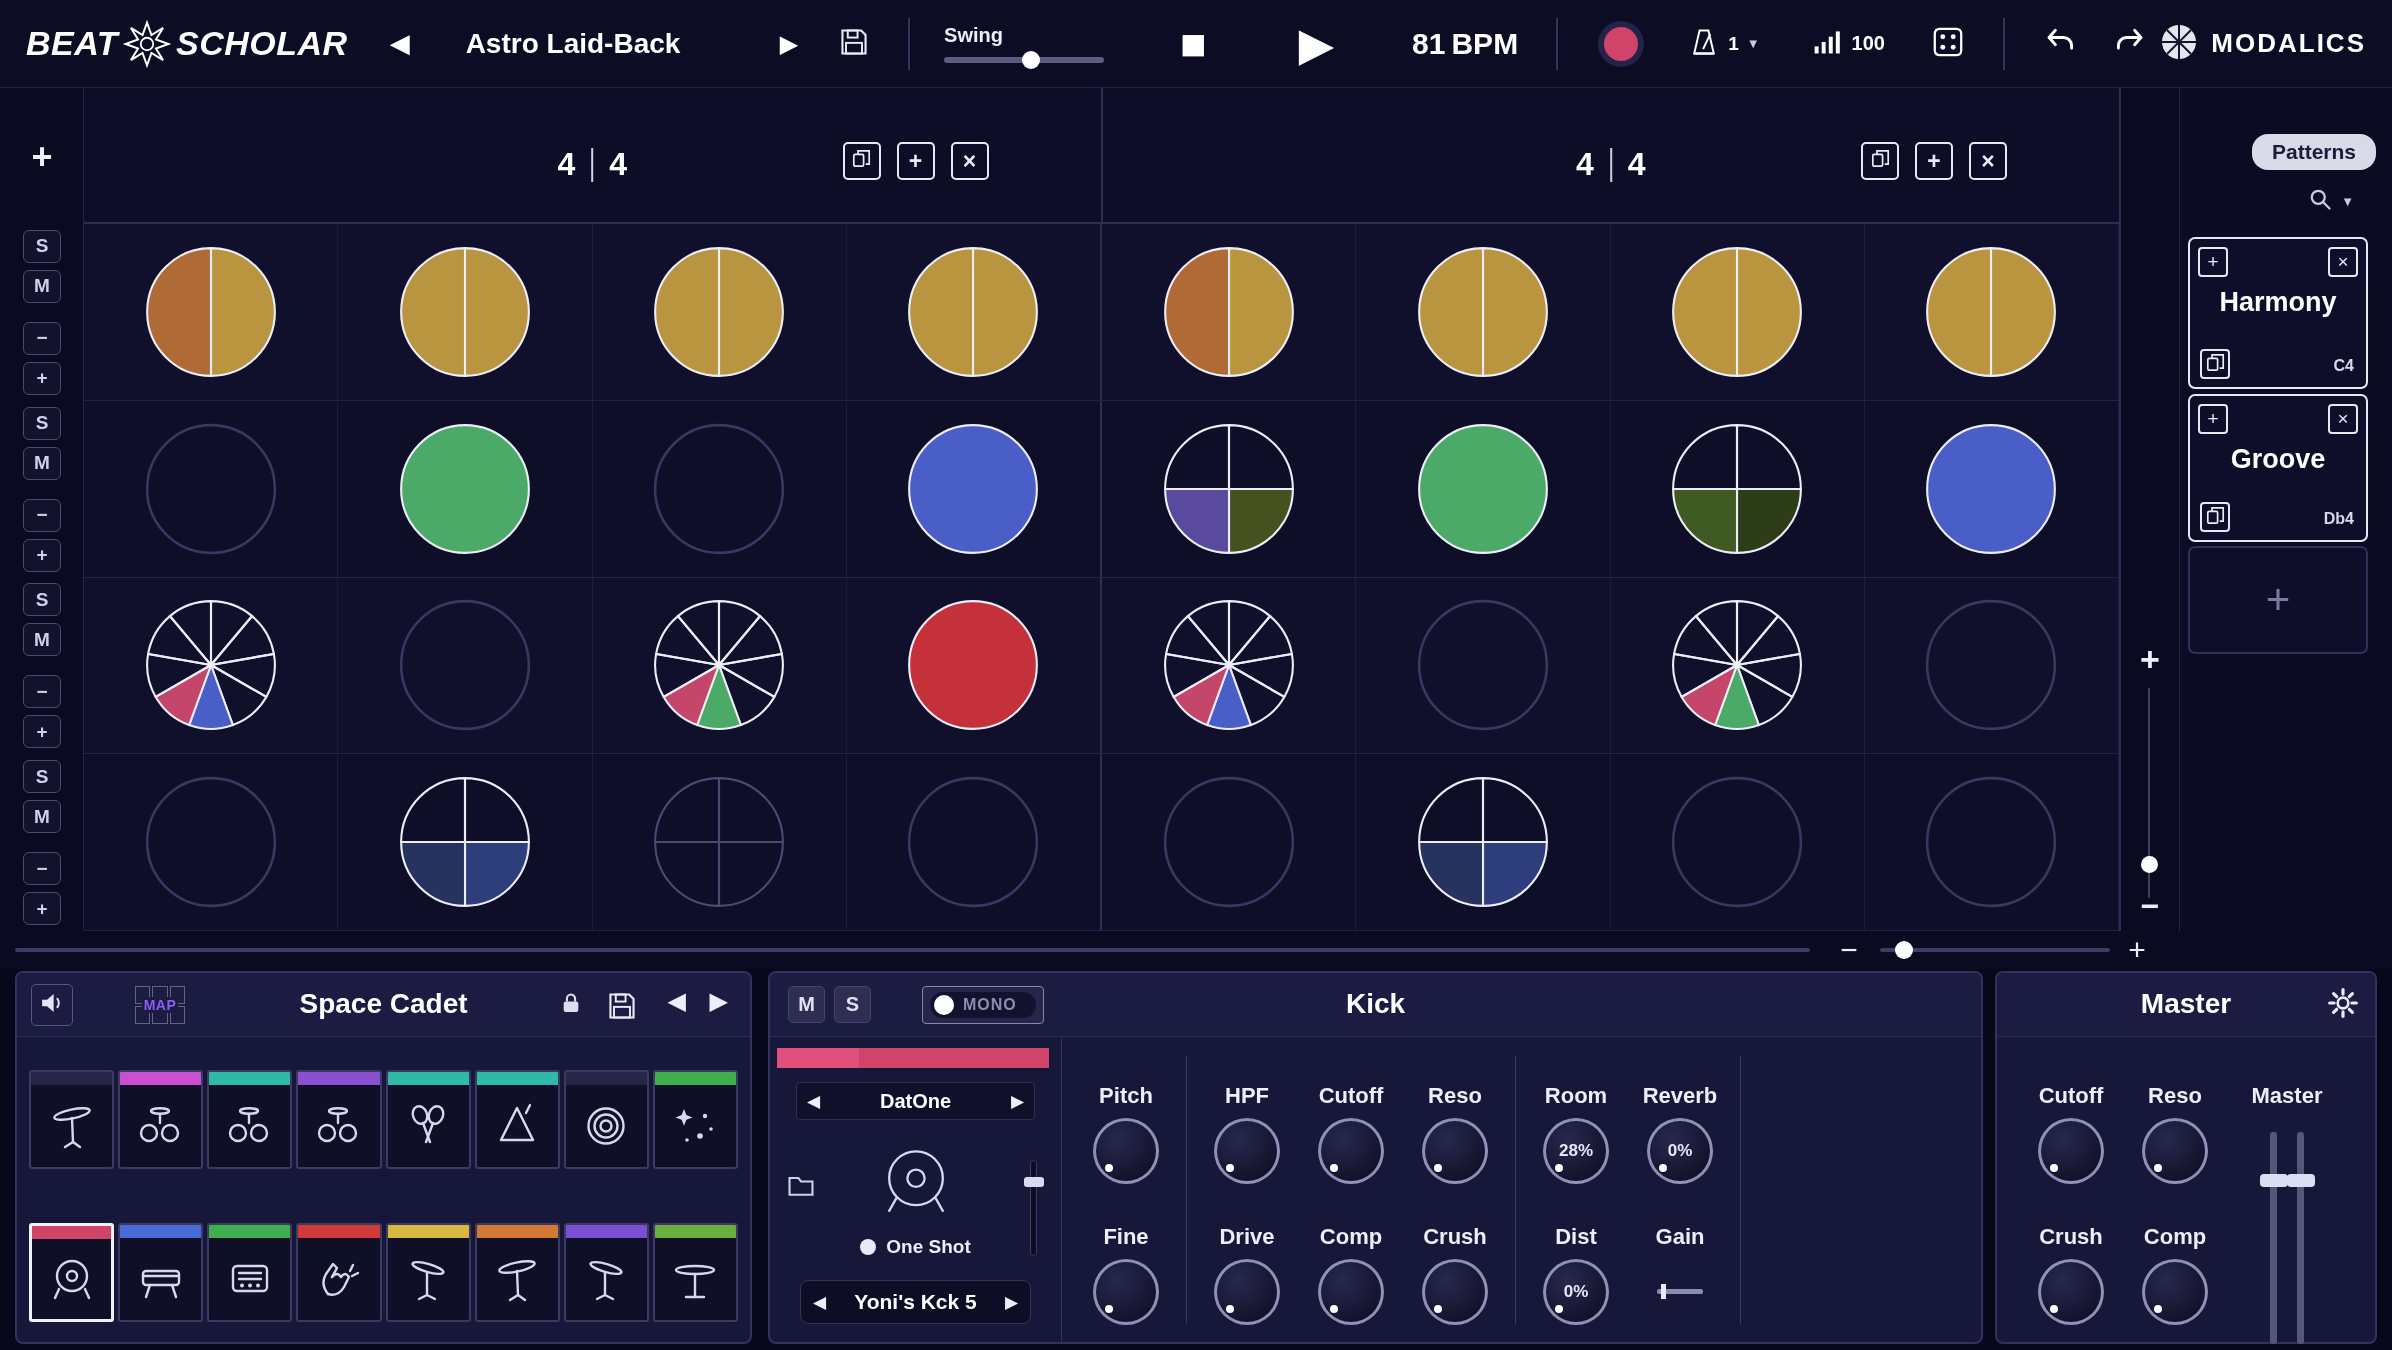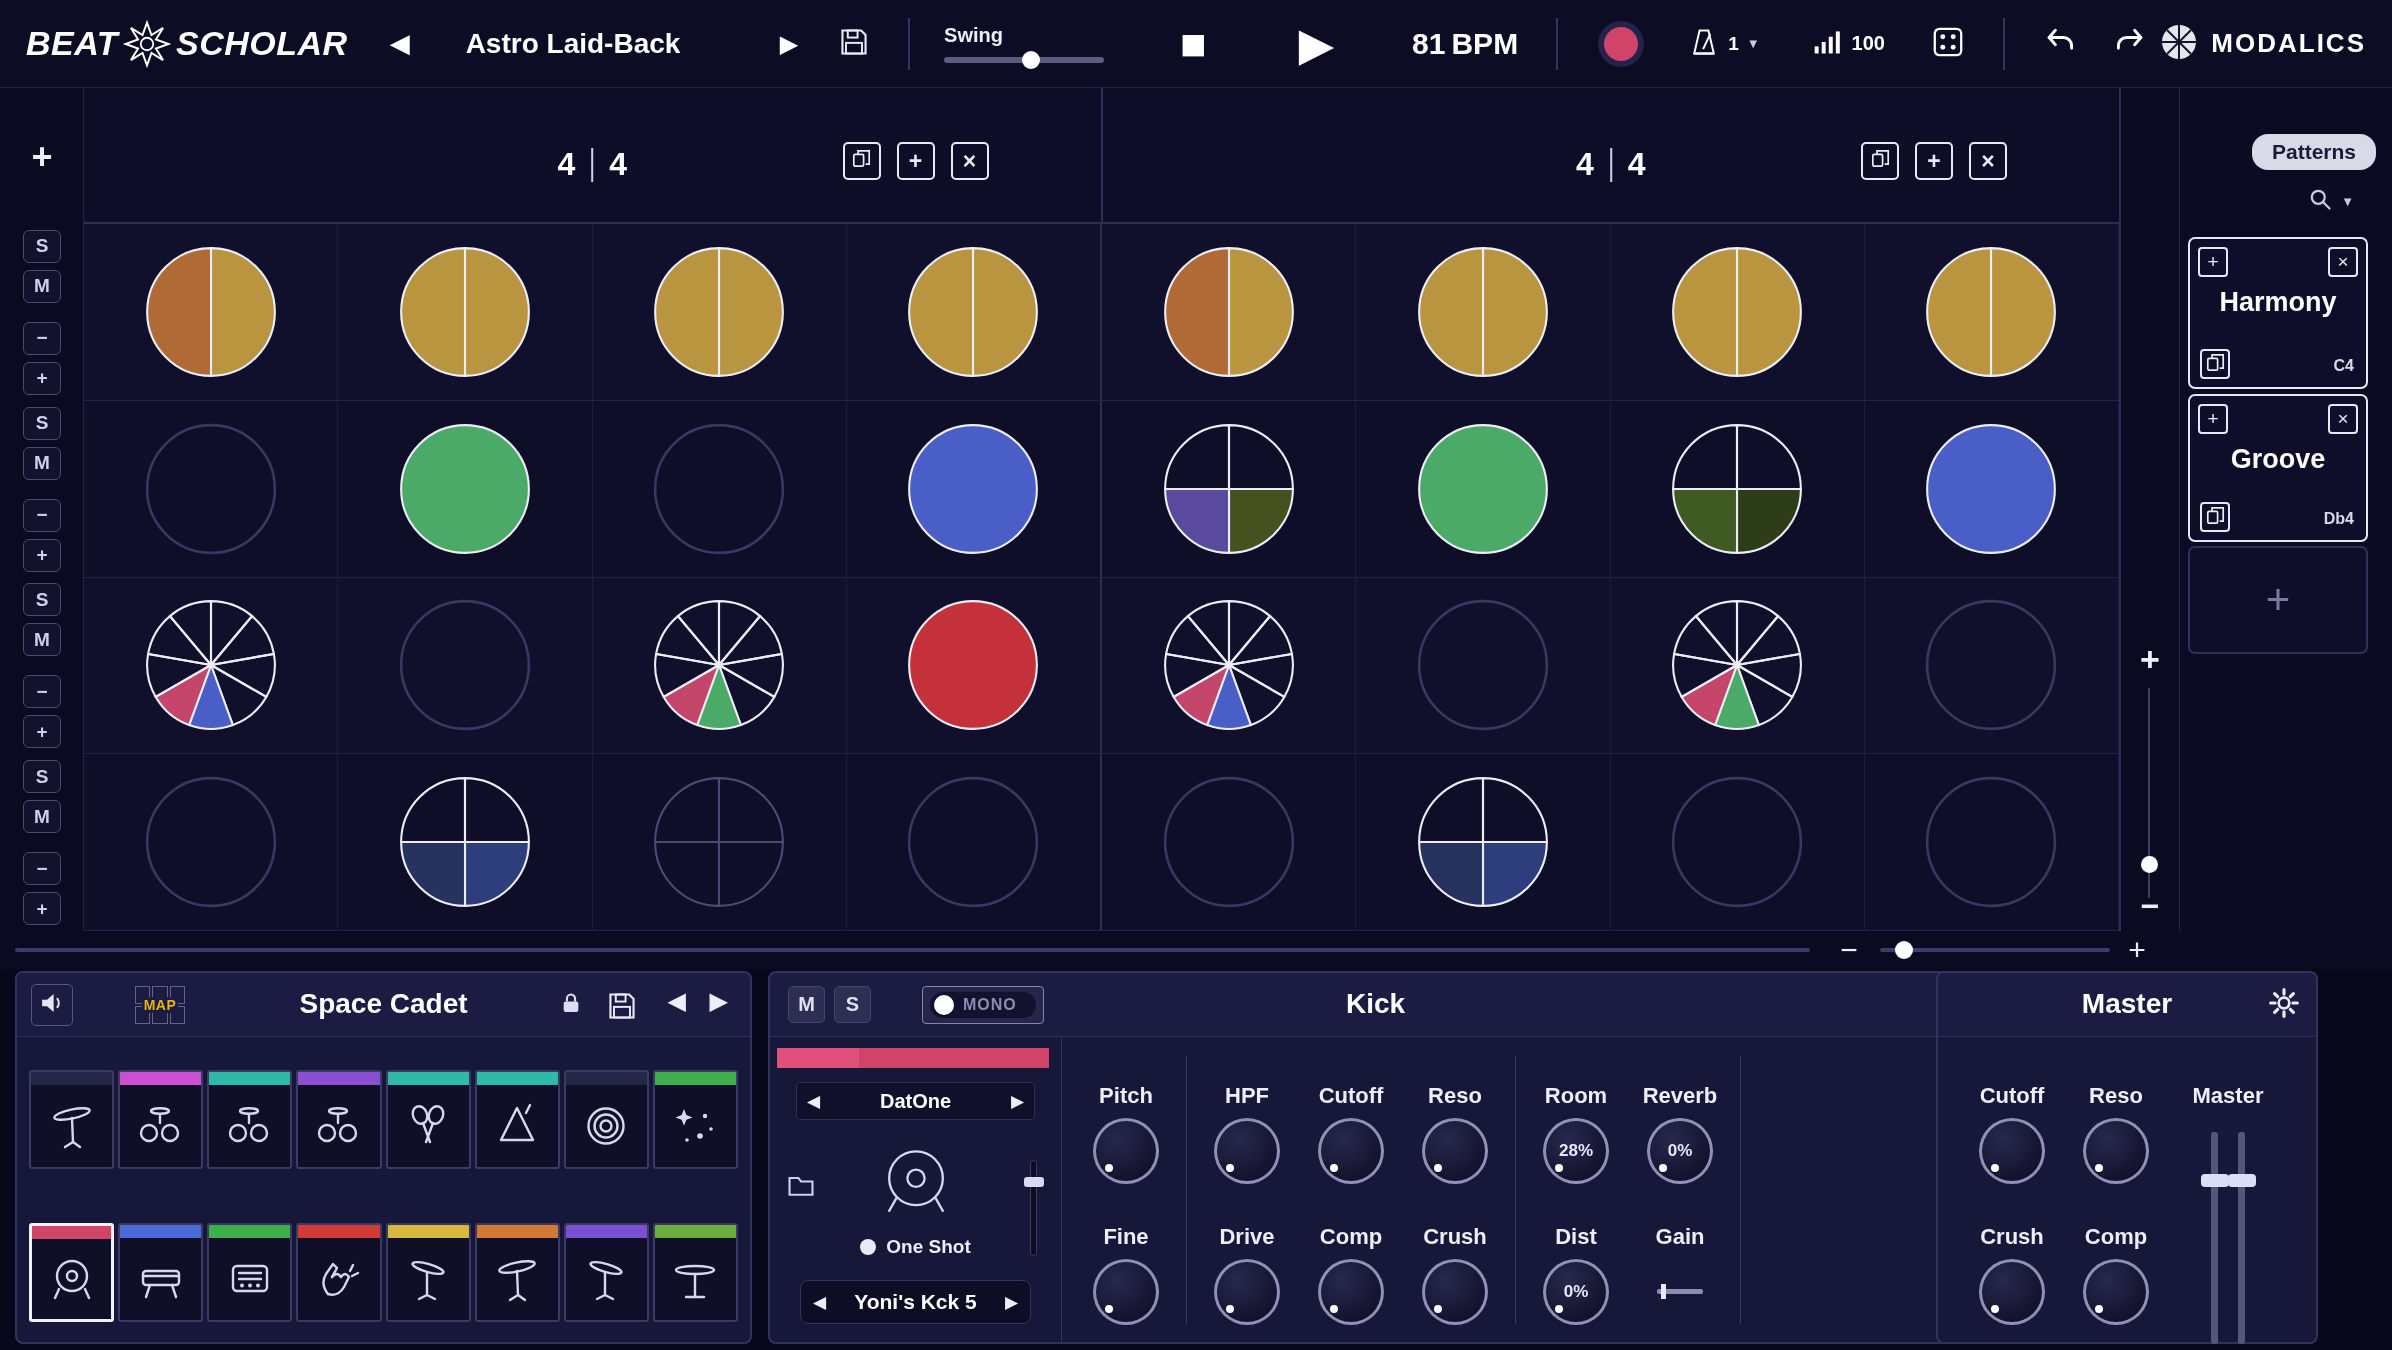--- a/index.html
+++ b/index.html
@@ -91,21 +91,21 @@
 .bottom{position:absolute;top:969px;left:0;width:2392px;height:381px;background:#08081a}
 .panel{position:absolute;top:2px;height:373px;background:#17173a;border:2px solid #32325e;border-radius:8px}
 .panel-head{position:relative;height:64px;background:#1c1c42;border-bottom:1px solid #2c2c54;border-radius:6px 6px 0 0}
 .panel-title{position:absolute;left:50%;top:15px;transform:translateX(-50%);font-size:28px;font-weight:700;color:#fff;white-space:nowrap}
 
 .panel.space{left:15px;width:737px}
 .sc-speaker{position:absolute;left:14px;top:11px;width:42px;height:42px;border:1.5px solid #565686;border-radius:5px;display:flex;align-items:center;justify-content:center}
 .sc-map{position:absolute;left:118px;top:13px;width:50px;height:38px;display:flex;align-items:center;justify-content:center}
 .sc-map .map-grid{position:absolute;inset:0;display:grid;grid-template-columns:repeat(3,1fr);gap:2px;opacity:.45}
 .sc-map .map-grid i{border:1.5px solid #b8bad6}
-.sc-map .map-txt{position:relative;font-size:14px;font-weight:800;letter-spacing:.5px;color:#eab308;background:#1c1c42;padding:0 2px}
+.sc-map .map-txt{position:relative;font-size:14px;font-weight:800;letter-spacing:.5px;color:#8b5cf6;background:#1c1c42;padding:0 2px}
 .sc-ic{position:absolute;top:17px;display:flex}
 .sc-ic.lock{right:166px}
 .sc-ic.save{right:112px}
 .sc-arrow{position:absolute;top:14px;font-size:24px;color:#eceef8}
 .sc-arrow.prev{right:64px}
 .sc-arrow.next{right:22px}
 .pads{position:absolute;left:12px;right:12px;top:97px;display:grid;grid-template-columns:repeat(8,1fr);gap:54px 4px}
 .pad{height:99px;border:2px solid #3a3a62;border-radius:3px;background:#0f0f28;display:flex;flex-direction:column;overflow:hidden}
 .pad.selected{border:3px solid #eef0fa}
 .pad-top{height:13px;flex:none}
@@ -148,21 +148,21 @@
 .mini-thumb{position:absolute;left:4px;top:-5px;width:5px;height:15px;background:#e8eaf6}
 .kdiv{width:1px;background:#3a3a68;margin:18px 8px;align-self:stretch}
 .level-col{width:110px;display:flex;flex-direction:column;align-items:center;padding-top:45px}
 .balance{display:flex;align-items:center;gap:8px;margin-top:8px}
 .bal-l,.bal-r{font-size:17px;font-weight:700;color:#d8daea}
 .bal-track{position:relative;width:56px;height:5px;background:#6a6c92;border-radius:2px}
 .bal-thumb{position:absolute;left:25px;top:-7px;width:5px;height:19px;background:#fff}
 .vfader{position:relative;width:12px;height:178px;background:#0a0a22;border:1px solid #3e3e68;border-radius:6px;margin-top:16px}
 .vf-thumb{position:absolute;left:50%;transform:translateX(-50%);width:36px;height:16px;border-radius:4px;background:#dcdef4}
 
-.panel.master{left:1936px;width:382px}
+.panel.master{left:1995px;width:382px}
 .gear{position:absolute;right:16px;top:14px;display:flex}
 .mp-body{position:absolute;top:65px;left:0;right:0;bottom:0;display:flex;padding-left:22px}
 .mfader-col{width:120px;display:flex;flex-direction:column;align-items:center;padding-top:45px}
 .mfaders{display:flex;gap:20px;margin-top:14px}
 .vfader.slim{width:7px;height:212px;background:#55577a;border:none;border-radius:3px;margin-top:0}
 .vfader.slim .vf-thumb{width:28px;height:13px}
 </style>
 </head>
 <body>
 

